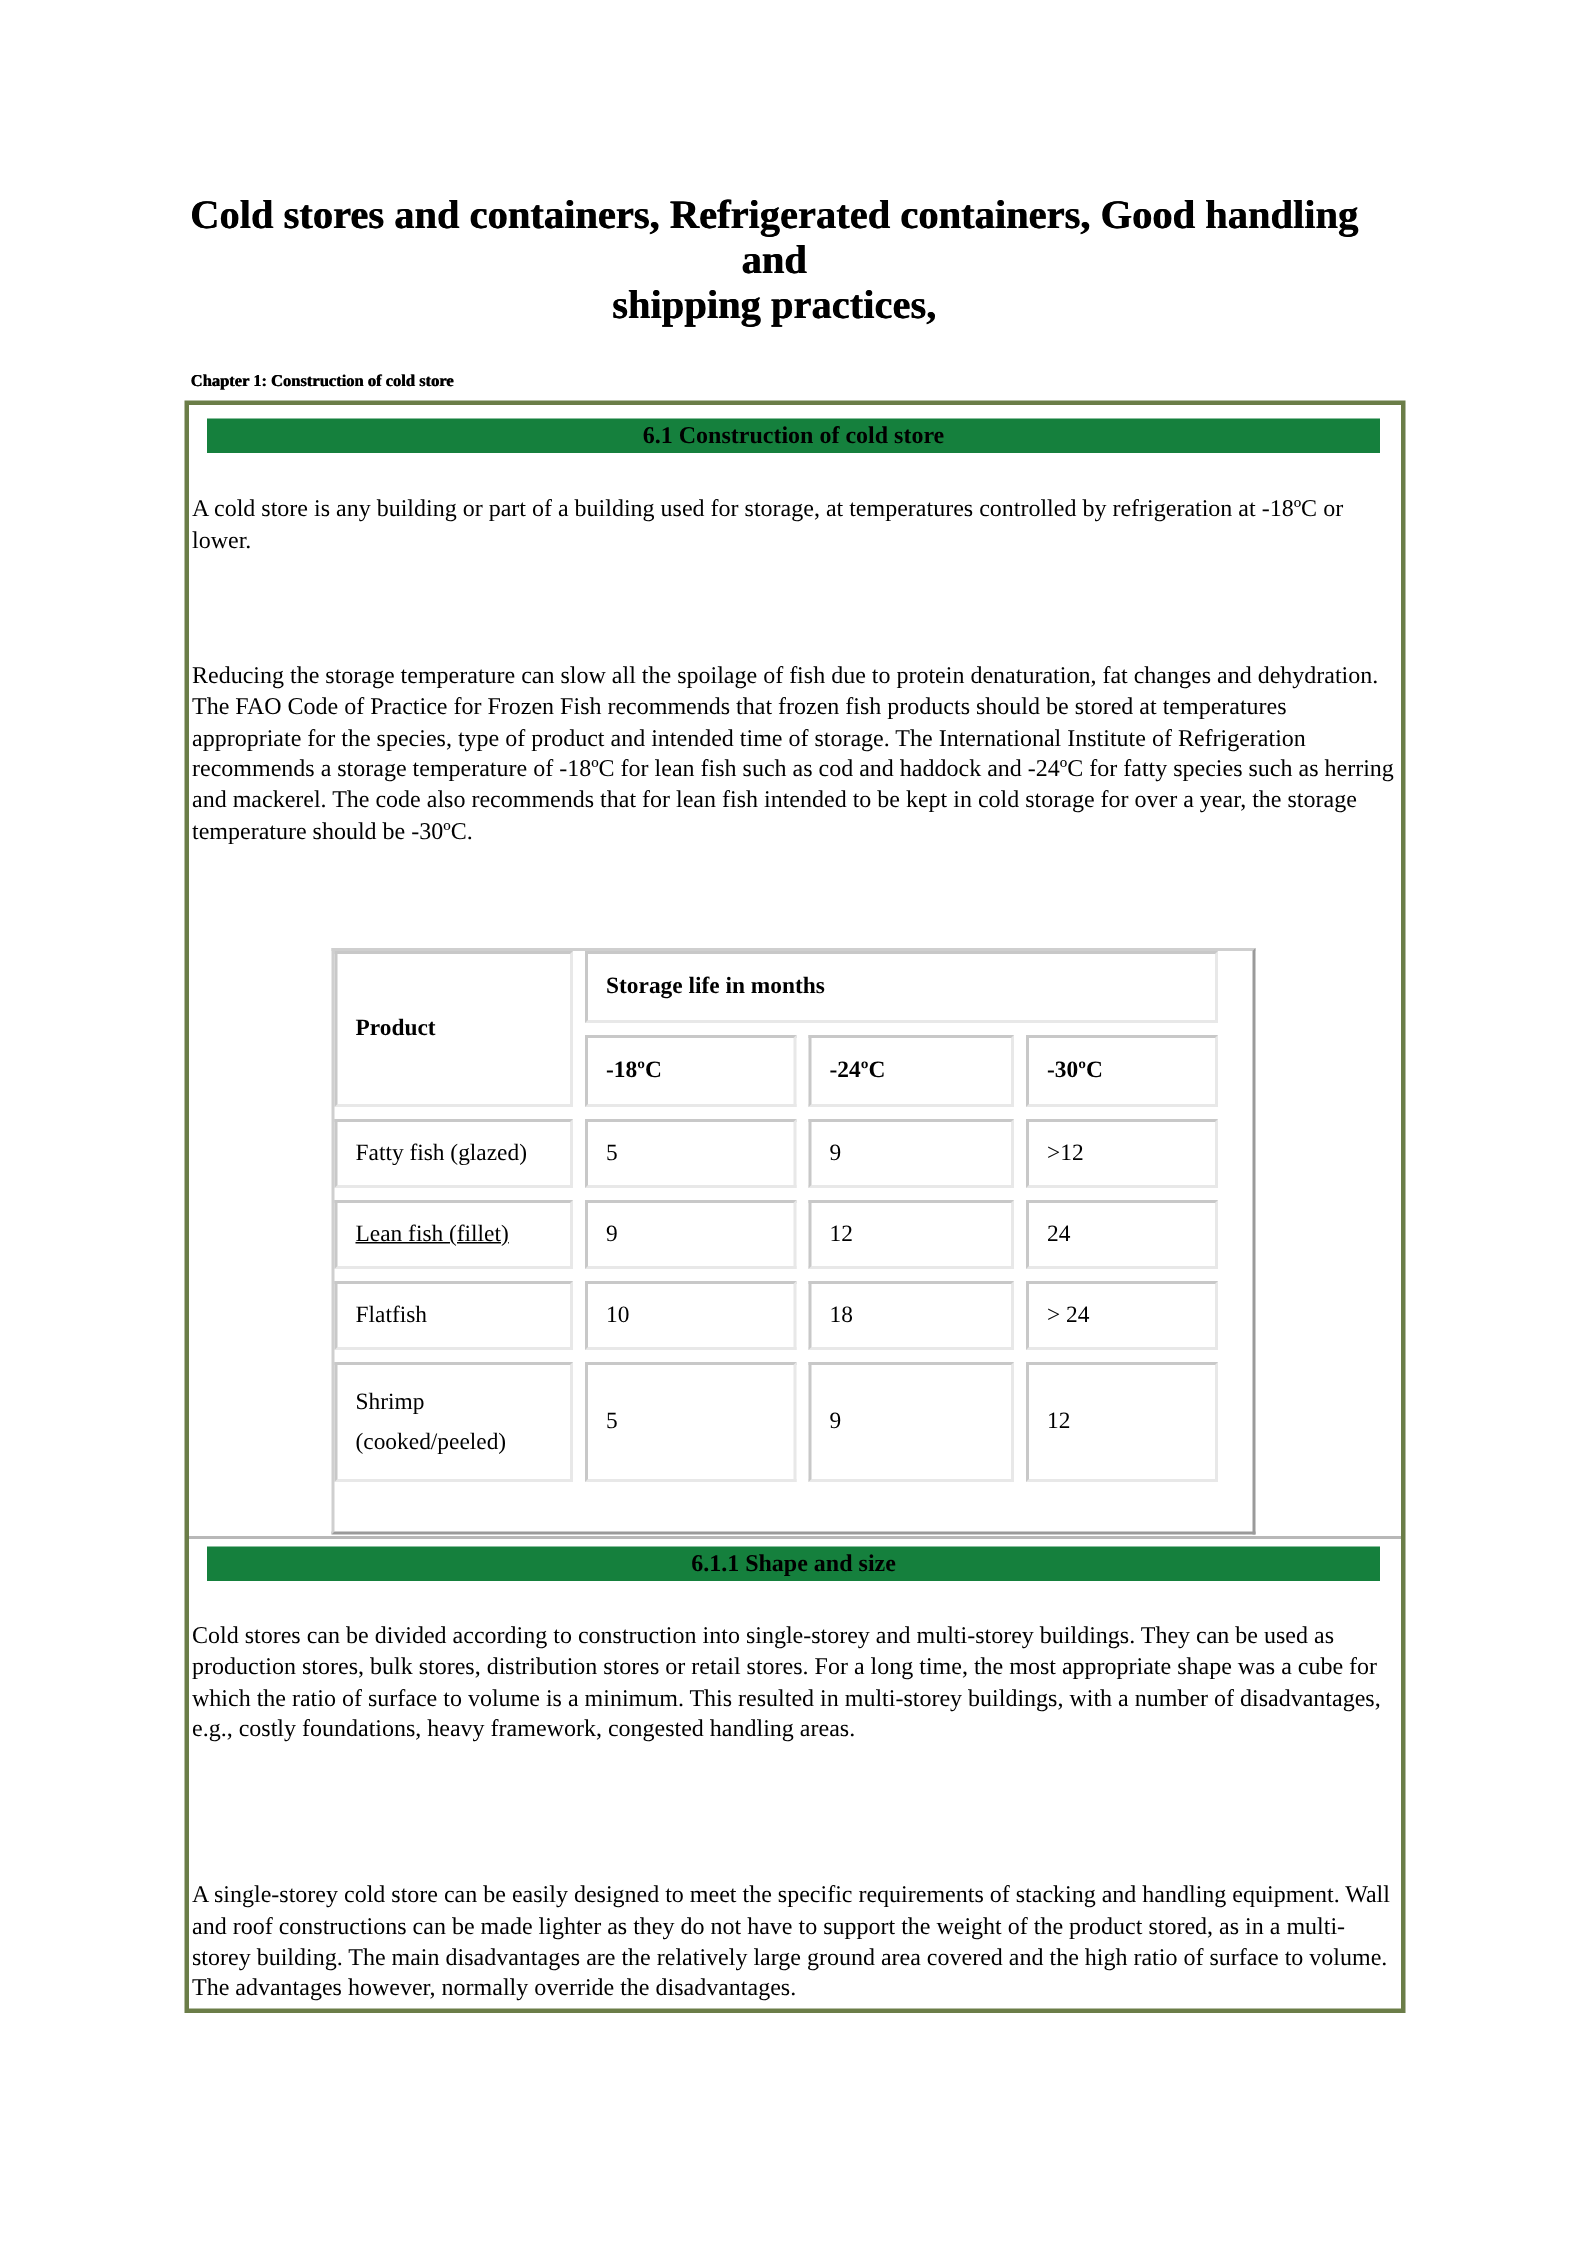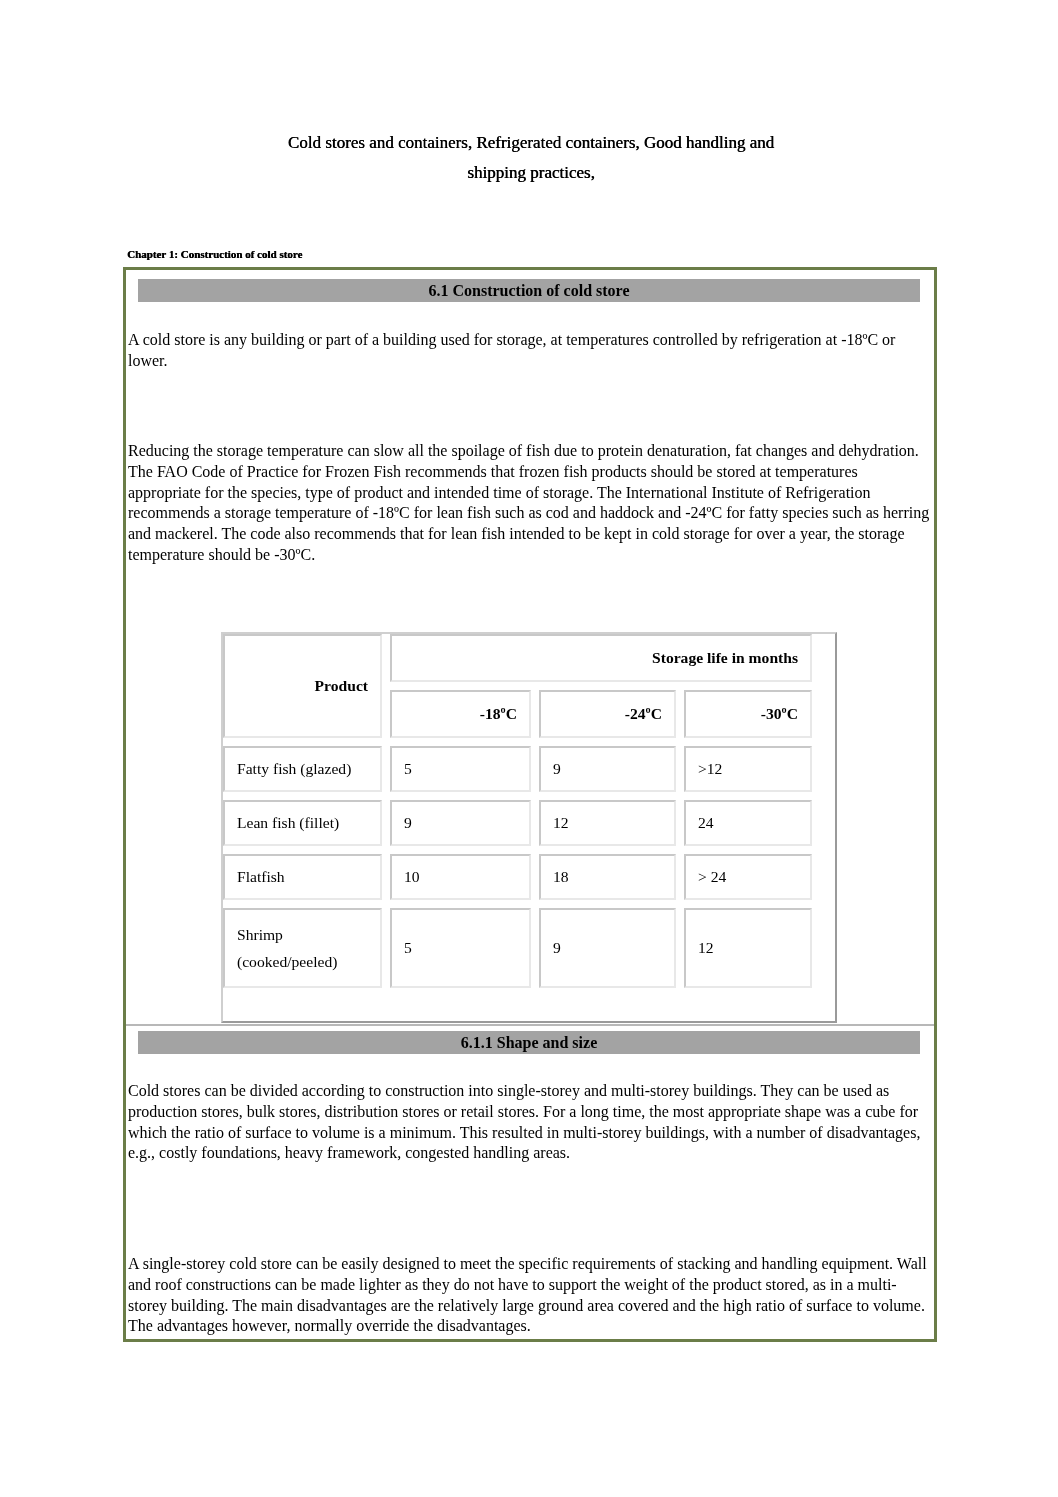--- a/index.html
+++ b/index.html
@@ -1,38 +1,38 @@
 <!DOCTYPE html>
 <html><head>
 <meta charset="utf-8">
 <style>
   html, body { margin: 0; padding: 0; background: #ffffff; }
   body { width: 1058px; height: 1497px; position: relative; overflow: hidden;
          font-family: "Liberation Serif", "DejaVu Serif", serif; color: #000; }
-  .doc-title { position: absolute; left: 121px; top: 128px; width: 820px;
-               text-align: center; font-size: 17px; font-weight: normal; line-height: 30px;
+  .doc-title { position: absolute; left: 106px; top: 128px; width: 820px;
+               text-align: center; font-size: 27px; font-weight: bold; line-height: 30px;
                text-shadow: 0.4px 0 0 #000; }
   .chapter { position: absolute; left: 127px; top: 248px; font-size: 11px; font-weight: bold;
              text-shadow: 0.4px 0 0 #000; }
   .frame { position: absolute; left: 123px; top: 267px; width: 808px; height: 1069px;
            border: 3px solid #6b7d48; }
   .frame-divider { position: absolute; left: 0; right: 0; top: 754px; height: 0;
                    border-top: 2px solid #b8b8b8; }
-  .sec-head { position: absolute; left: 12px; width: 782px; height: 23px; background: #a3a3a3;
+  .sec-head { position: absolute; left: 12px; width: 782px; height: 23px; background: #15803d;
               text-align: center; font-weight: bold; font-size: 16px; line-height: 23px; }
   .para { position: absolute; left: 2px; width: 804px; font-size: 16px; line-height: 20.8px; }
   .bold { font-weight: bold; }
   .table-wrap { position: absolute; left: 95px; top: 362px; width: 612px; height: 387px;
                 border: 2px solid #cfcfcf; border-right-color: #9a9a9a; border-bottom-color: #9a9a9a;
                 background: #fff; }
   table.psl { position: absolute; left: 8px; top: 8px; border-collapse: separate; border-spacing: 8px;
               margin: -8px; font-size: 15.6px; }
   table.psl td, table.psl th { border: 2px solid #c8c8c8; border-right-color: #e8e8e8;
               border-bottom-color: #e8e8e8; padding: 0 12px; vertical-align: middle; }
-  table.psl th { font-weight: bold; text-align: right; }
+  table.psl th { font-weight: bold; text-align: left; }
   table.psl td { text-align: left; }
   td.top { vertical-align: top; padding-top: 12px; }
 </style>
 </head>
 <body>
 
 <div class="doc-title">
   <div>Cold stores and containers, Refrigerated containers, Good handling and</div>
   <div>shipping practices,</div>
 </div>
@@ -69,21 +69,21 @@
         <th>-24ºC</th>
         <th>-30ºC</th>
       </tr>
       <tr>
         <td style="height:42px;">Fatty fish (glazed)</td>
         <td>5</td>
         <td>9</td>
         <td>&gt;12</td>
       </tr>
       <tr>
-        <td style="height:42px;">Lean fish (fillet)</td>
+        <td style="height:42px;text-decoration:underline;">Lean fish (fillet)</td>
         <td>9</td>
         <td>12</td>
         <td>24</td>
       </tr>
       <tr>
         <td style="height:42px;">Flatfish</td>
         <td>10</td>
         <td>18</td>
         <td>&gt; 24</td>
       </tr>

